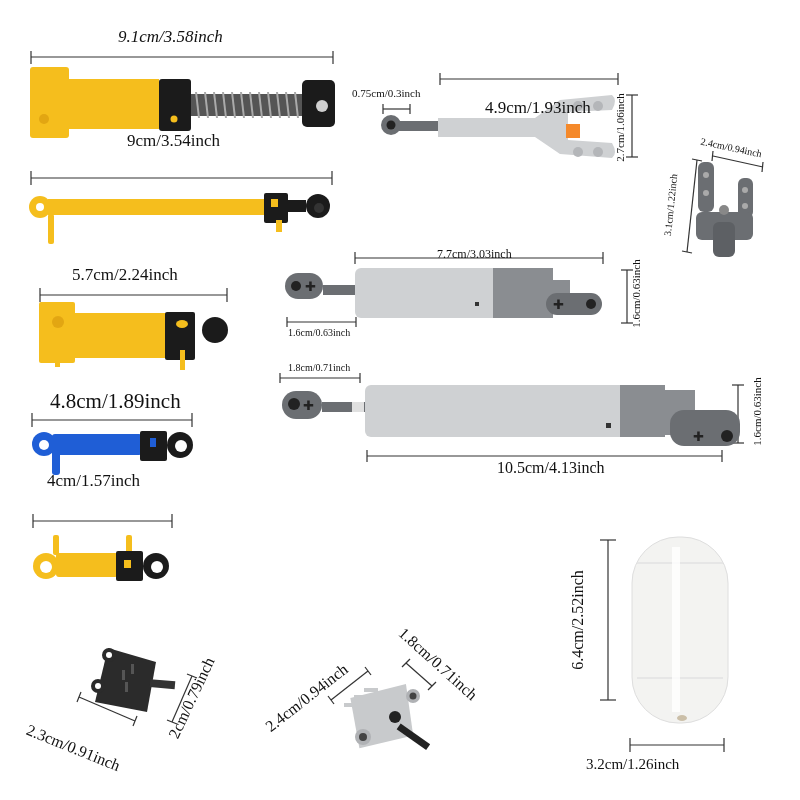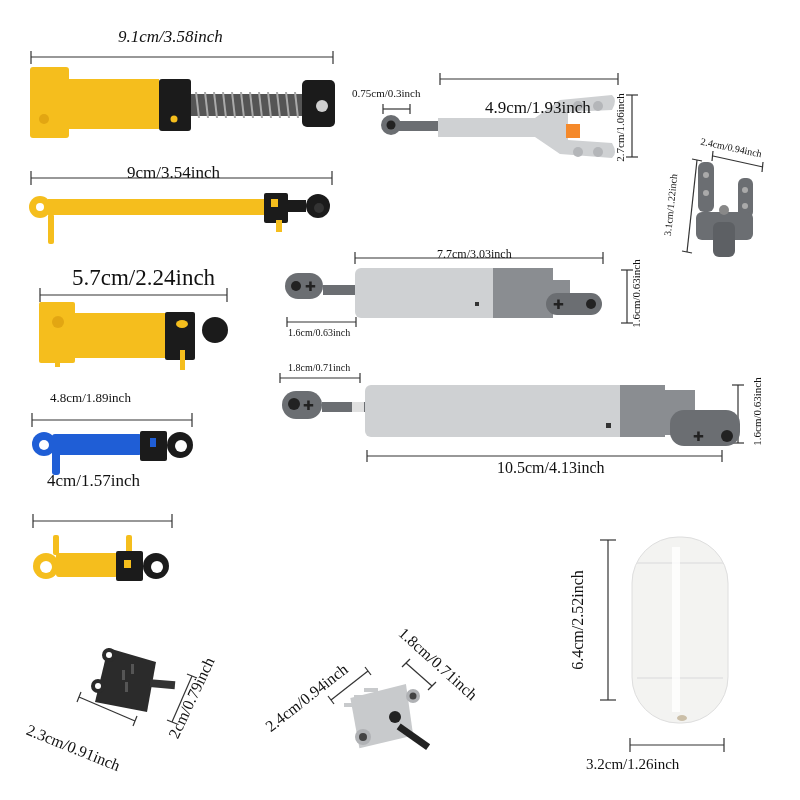--- a/index.html
+++ b/index.html
@@ -301,23 +301,23 @@
   <g>
     <rect x="632" y="537" width="96" height="186" rx="46" fill="#f3f3f1" stroke="#dedede" stroke-width="1"></rect>
     <line x1="637" y1="563" x2="723" y2="563" stroke="#e2e2e2" stroke-width="1.5"></line>
     <line x1="637" y1="678" x2="723" y2="678" stroke="#e2e2e2" stroke-width="1.5"></line>
     <rect x="672" y="547" width="8" height="165" fill="#fff" opacity=".8"></rect>
     <ellipse cx="682" cy="718" rx="5" ry="3" fill="#cbbfa8"></ellipse>
   </g>
 </svg>
 
 <span class="lbl" style="left:118px;top:28px;font-size:17px;font-style:italic;">9.1cm/3.58inch</span>
-<span class="lbl" style="left:127px;top:164px;font-size:17px;">9cm/3.54inch</span>
-<span class="lbl" style="left:72px;top:266px;font-size:23px;">5.7cm/2.24inch</span>
-<span class="lbl" style="left:50px;top:391px;font-size:13px;">4.8cm/1.89inch</span>
+<span class="lbl" style="left:127px;top:132px;font-size:17px;">9cm/3.54inch</span>
+<span class="lbl" style="left:72px;top:266px;font-size:17px;">5.7cm/2.24inch</span>
+<span class="lbl" style="left:50px;top:391px;font-size:21px;">4.8cm/1.89inch</span>
 <span class="lbl" style="left:47px;top:472px;font-size:17px;">4cm/1.57inch</span>
 
 <span class="lbl" style="left:485px;top:59px;font-size:17px;margin-top:40px;">4.9cm/1.93inch</span>
 <span class="lbl" style="left:352px;top:88px;font-size:11px;">0.75cm/0.3inch</span>
 <span class="lbl" style="left:586px;top:122px;font-size:11px;transform:rotate(-90deg);transform-origin:center;">2.7cm/1.06inch</span>
 
 <span class="lbl" style="left:700px;top:143px;font-size:10px;transform:rotate(12deg);">2.4cm/0.94inch</span>
 <span class="lbl" style="left:640px;top:200px;font-size:10px;transform:rotate(-84deg);transform-origin:center;">3.1cm/1.22inch</span>
 
 <span class="lbl" style="left:437px;top:248px;font-size:12px;">7.7cm/3.03inch</span>

